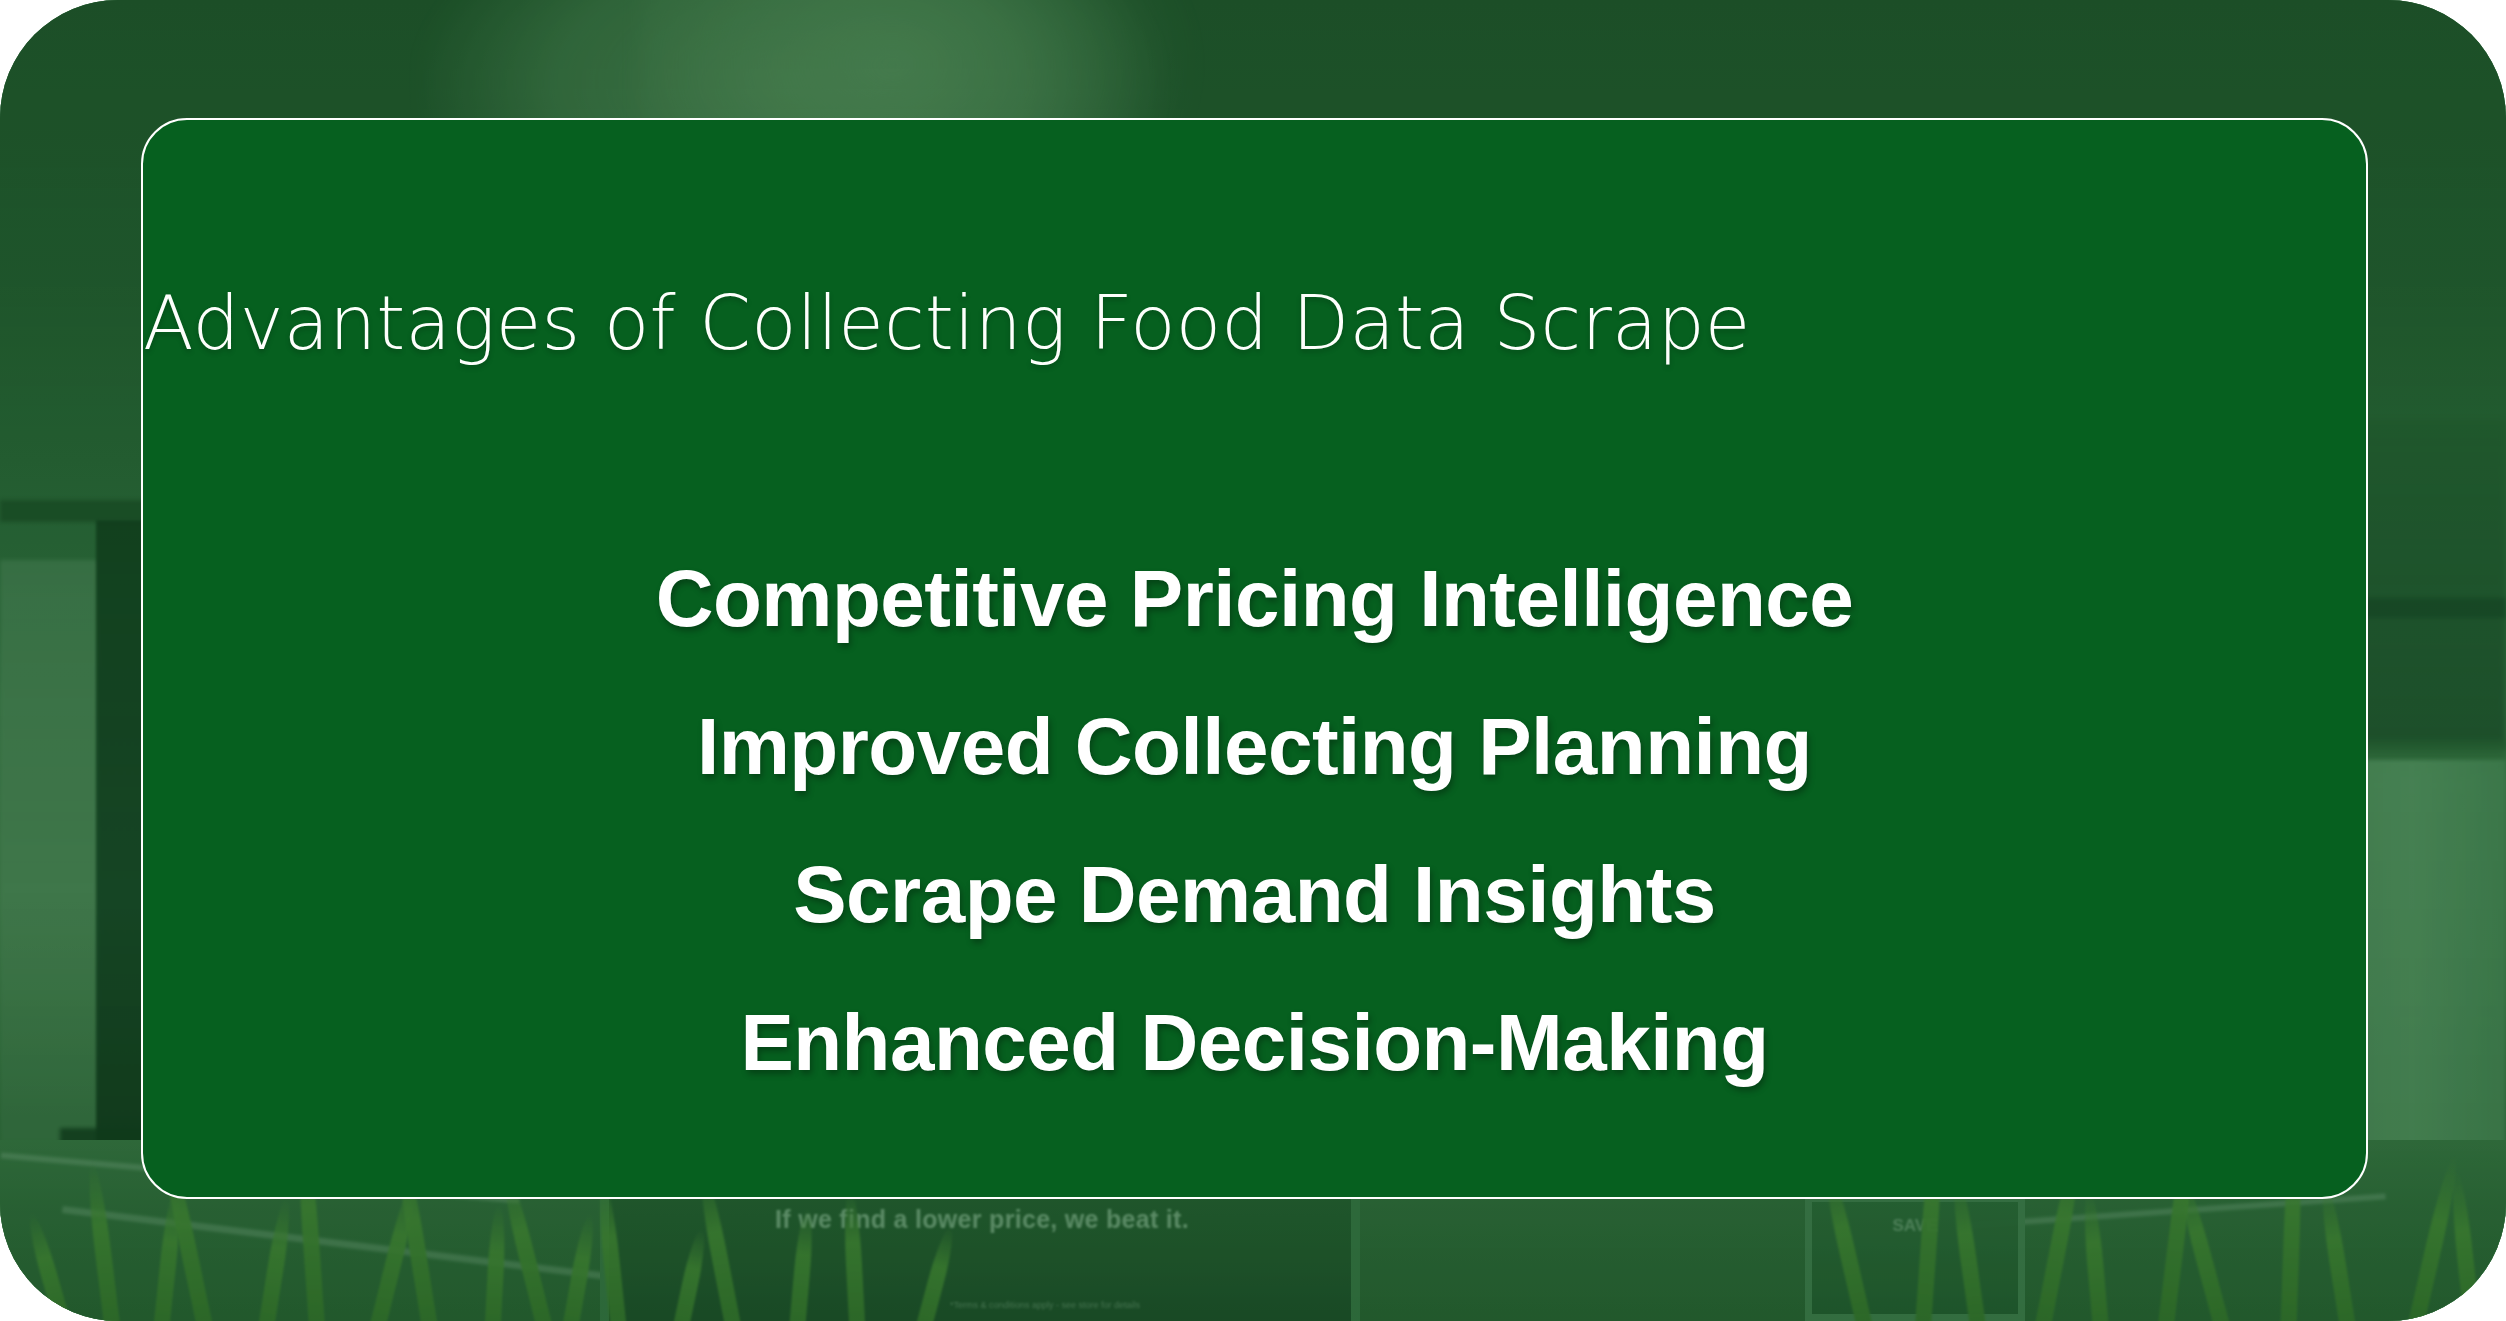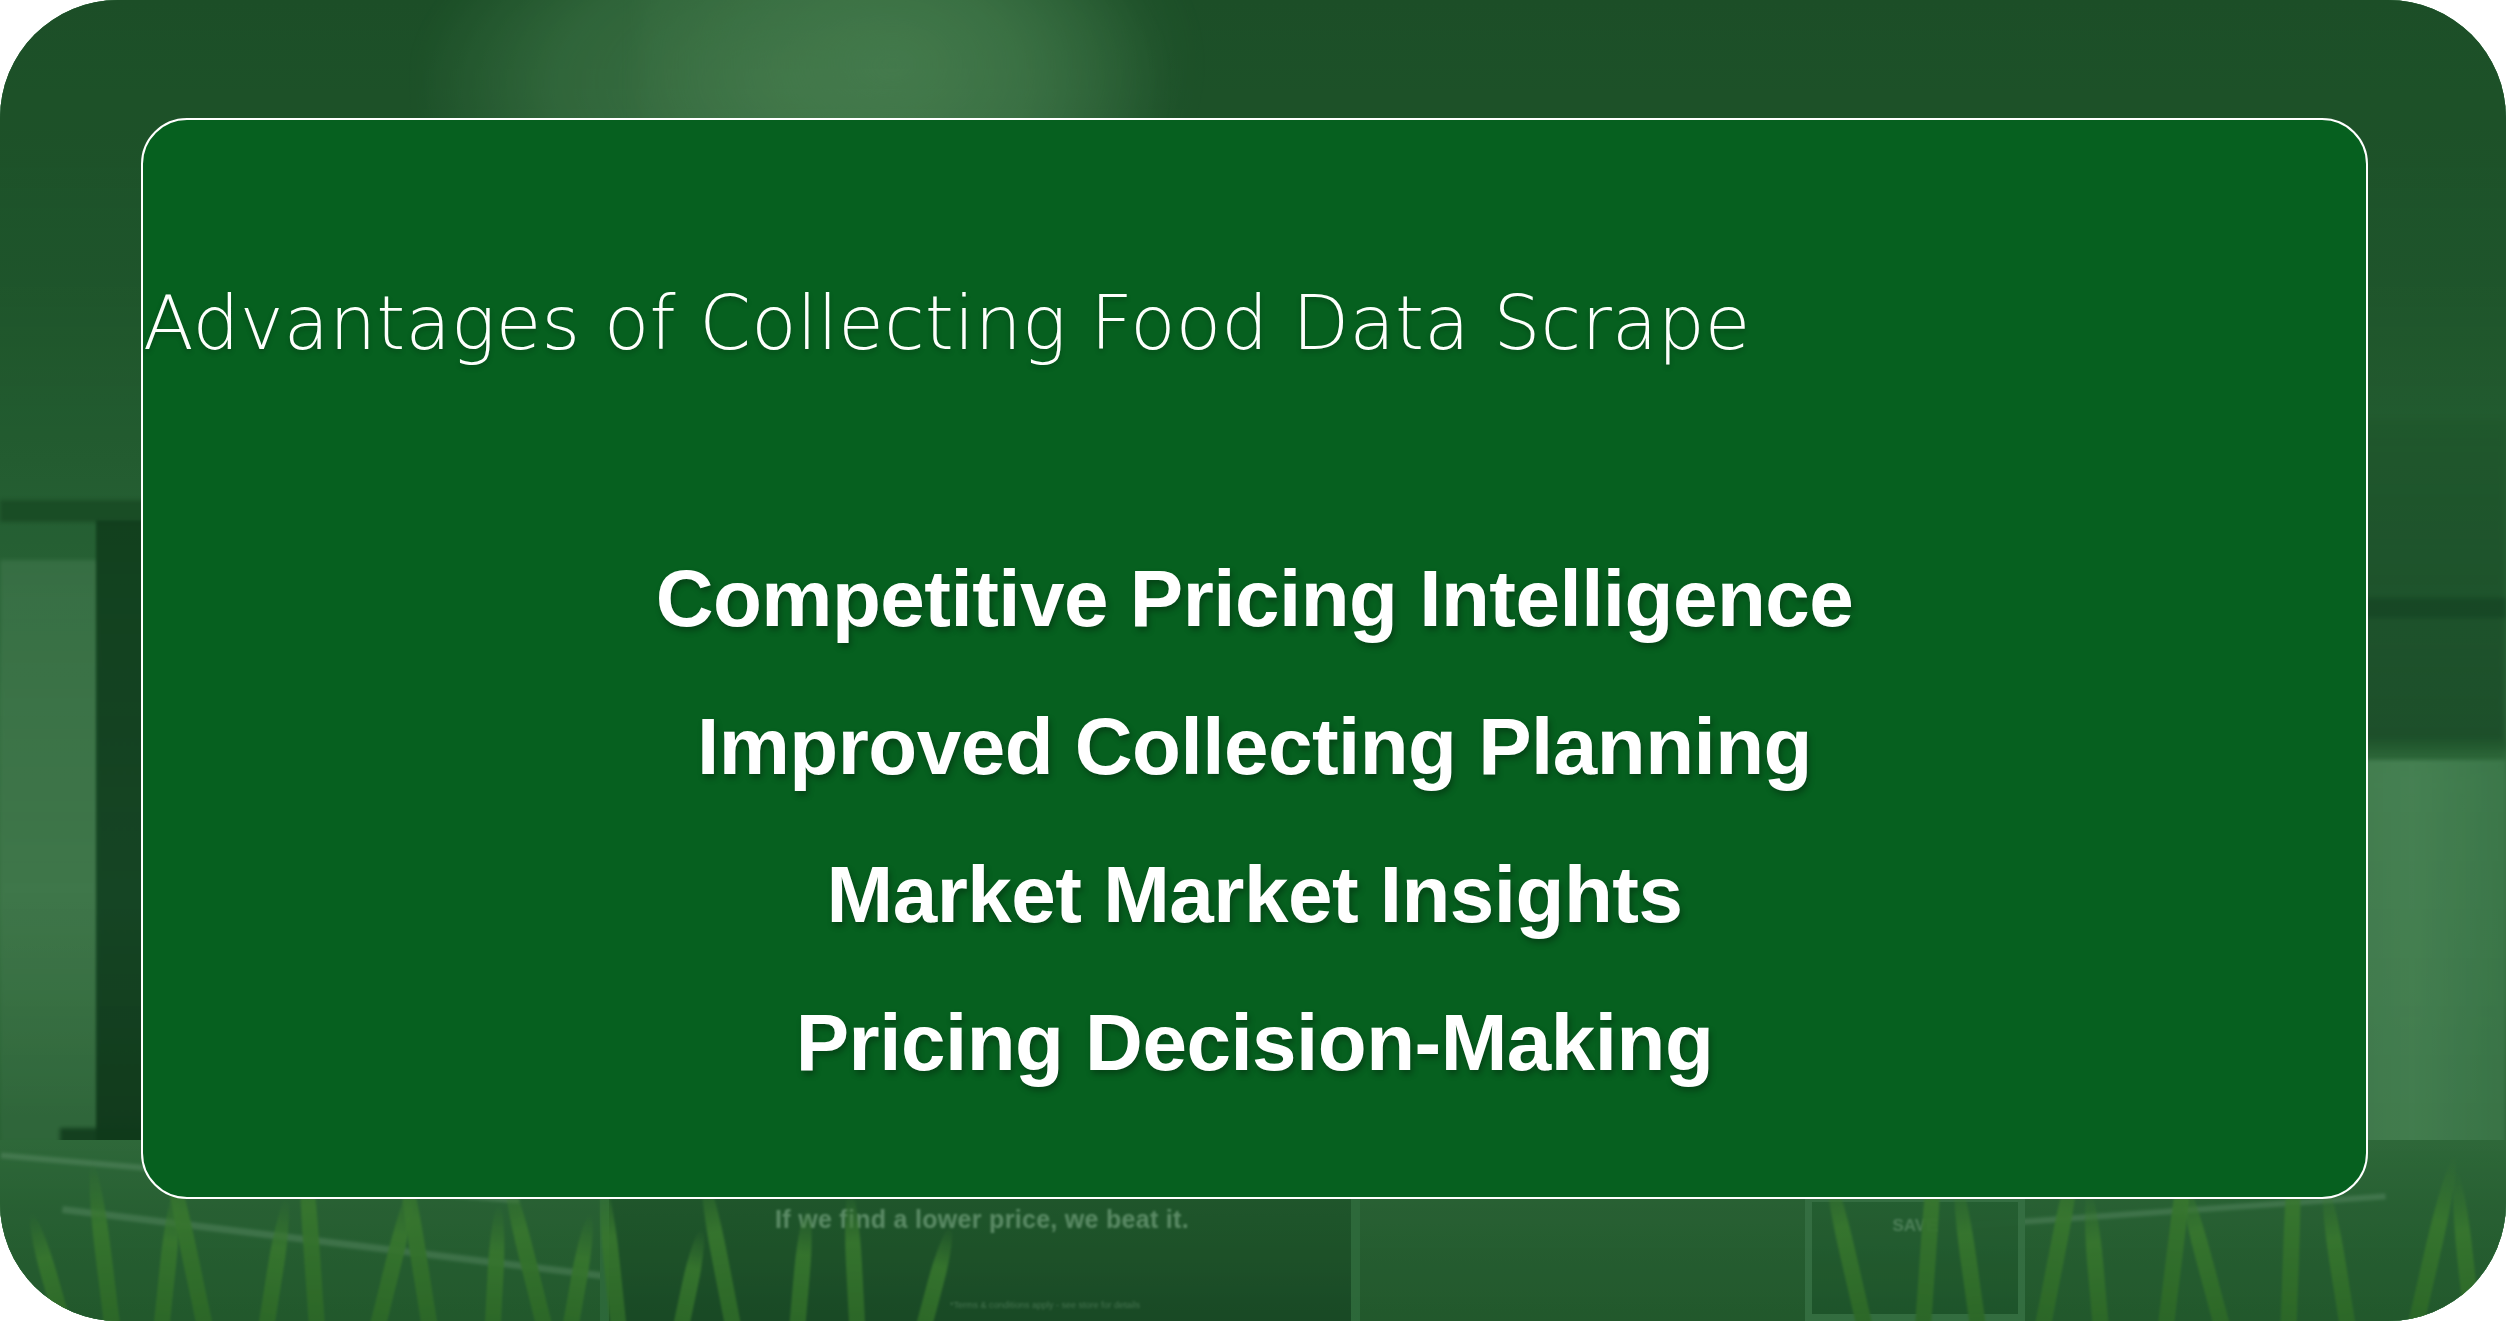--- a/index.html
+++ b/index.html
@@ -320,18 +320,18 @@
     <div class="bg-tint-2"></div>
   </div>
 
   <div id="card">
 
     <h1 id="card-title">Advantages of Collecting Food Data Scrape</h1>
 
     <ul id="card-list">
       <li>Competitive Pricing Intelligence</li>
       <li>Improved Collecting Planning</li>
-      <li>Market Market Insights</li>
-      <li>Pricing Decision-Making</li>
+      <li>Scrape Demand Insights</li>
+      <li>Enhanced Decision-Making</li>
     </ul>
 
   </div>
 </div>
 
 </body></html>

